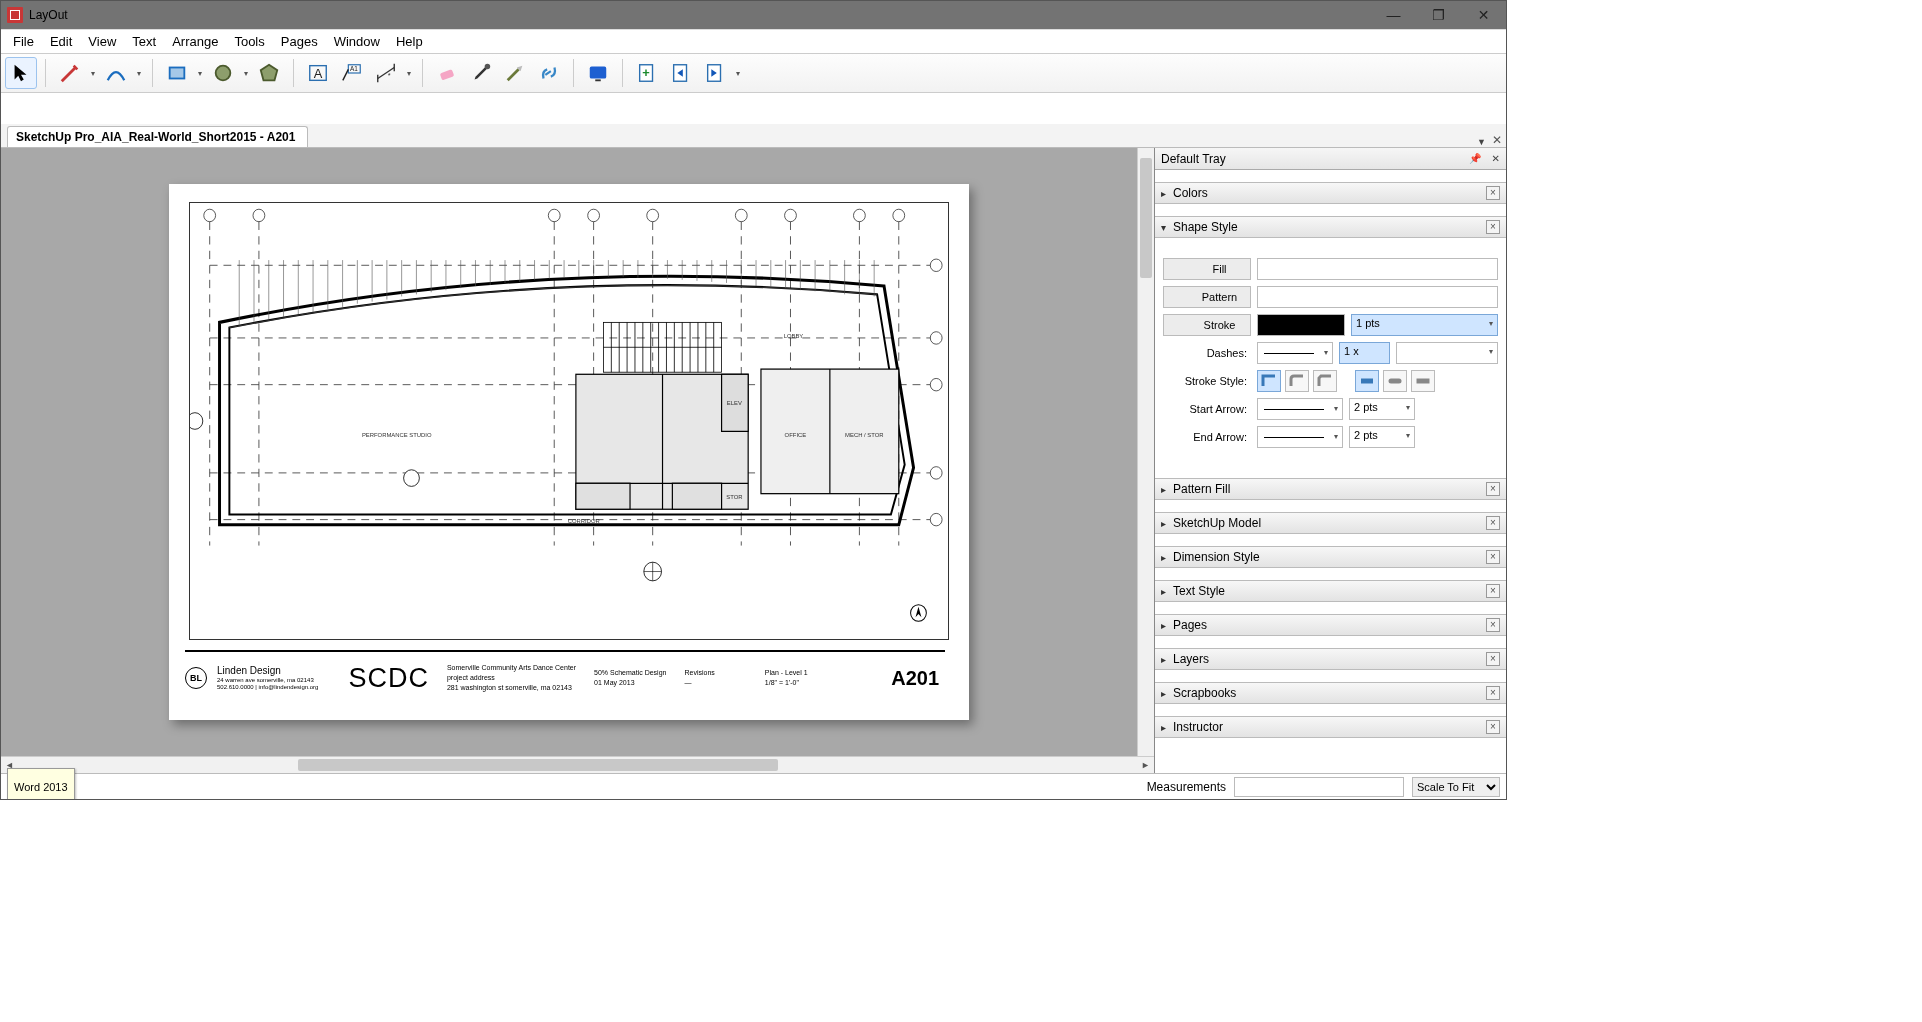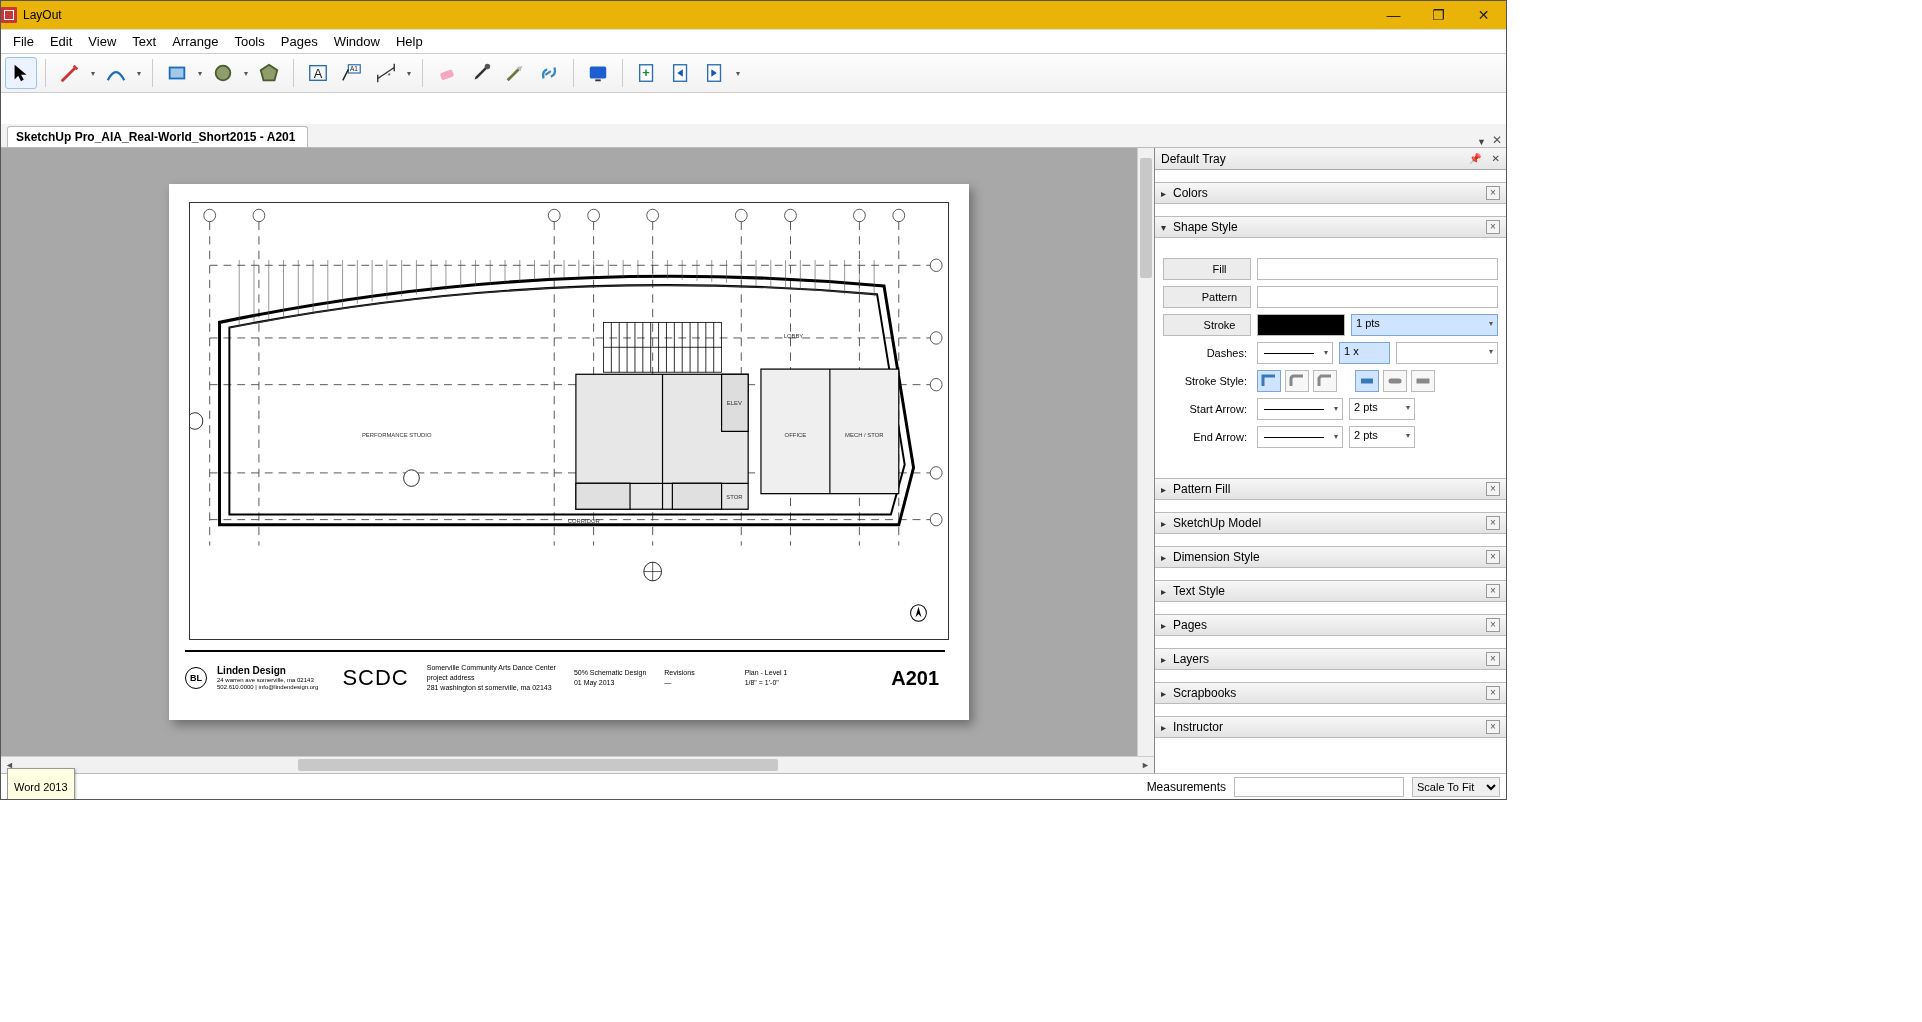--- a/index.html
+++ b/index.html
@@ -1,19 +1,19 @@
 <!DOCTYPE html>
 <html><head>
 <meta charset="utf-8">
 <style>
 * { box-sizing: border-box; margin: 0; padding: 0; font-family: "Segoe UI", Tahoma, sans-serif; }
 body { width: 1507px; height: 800px; border: 1px solid #555; background: #fff; display: flex; flex-direction: column; font-size: 12px; overflow: hidden; }
 
 
-.titlebar { height: 28px; display: flex; align-items: center; background: #eab308; }
+.titlebar { height: 28px; display: flex; align-items: center; padding-left: 6px; background: #737373; }
 .titlebar .app-icon { width: 16px; height: 16px; background: #c83737; margin-right: 6px; border-radius: 1px; position: relative; }
 .titlebar .app-icon::after { content:""; position:absolute; inset:3px; border:1px solid #fff; }
 .titlebar .title { font-size: 12px; }
 .titlebar .win-btns { margin-left: auto; display: flex; }
 .titlebar .win-btn { width: 45px; height: 28px; display: flex; align-items: center; justify-content: center; font-size: 14px; color:#222; }
 
 
 .menubar { height: 24px; display: flex; align-items: center; padding-left: 4px; border-top: 1px solid #ddd; }
 .menubar .menu-item { padding: 2px 8px; font-size: 13px; }
 
@@ -38,21 +38,21 @@
 .canvas-scroll { flex:1; background:#a8a8a8; position:relative; overflow:hidden; display:flex; }
 .canvas-scroll .vbar { width:17px; background:#f1f1f1; border-left:1px solid #ccc; position:relative; }
 .canvas-scroll .vbar .thumb { position:absolute; left:2px; right:2px; top:10px; height:120px; background:#c8c8c8; border-radius:2px; }
 .page-wrap { flex:1; display:flex; align-items:center; justify-content:center; padding:18px 20px; }
 .page { width: 800px; height: 536px; background:#fff; box-shadow: 4px 5px 10px rgba(0,0,0,0.35); position:relative; padding:12px; }
 .page .plan { position:absolute; left:20px; right:20px; top:18px; bottom:80px; border:1px solid #333; }
 .page .plan svg { width:100%; height:100%; }
 .title-block { position:absolute; left:16px; right:24px; bottom:16px; height:54px; border-top:2px solid #000; display:flex; align-items:center; gap:10px; padding:4px 0; font-size:9px; }
 .title-block .logo { width:22px; height:22px; border:1.5px solid #000; border-radius:50%; display:flex; align-items:center; justify-content:center; font-size:9px; font-weight:700; }
 .title-block .firm { line-height:1.2; }
-.title-block .proj-name { font-size:22px; font-weight:400; letter-spacing:1px; margin-left:14px; }
+.title-block .proj-name { font-size:27px; font-weight:400; letter-spacing:1px; margin-left:20px; }
 .title-block .meta { font-size:7px; line-height:1.4; margin-left:8px; }
 .title-block .sheet { margin-left:auto; font-size:20px; font-weight:700; padding-right:6px; }
 
 .hscroll { height:17px; background:#f1f1f1; border-top:1px solid #ccc; display:flex; align-items:center; }
 .hscroll .hthumb { margin-left:280px; width:480px; height:12px; background:#c8c8c8; border-radius:2px; }
 .hscroll .harrow { width:17px; text-align:center; font-size:9px; color:#555; }
 
 
 .tray { width: 352px; border-left:1px solid #888; background:#fff; display:flex; flex-direction:column;gap:12px; }
 .tray-title { height:22px; background:linear-gradient(#f6f6f6,#e6e6e6); border-bottom:1px solid #aaa; display:flex; align-items:center; padding:0 6px; font-size:12px; gap:6px; }
@@ -412,21 +412,21 @@
               <g transform="translate(740,395)">
                   <circle r="8" fill="#fff" stroke="#000"></circle>
                   <path d="M0 -6 L3 4 L0 1 L-3 4 Z" fill="#000"></path>
                 </g>
             </svg>
           </div>
 
           <div class="title-block">
             <div class="logo">BL</div>
             <div class="firm">
-              <div style="font-weight:700;font-size:10px">Linden Design</div>
+              <div style="font-weight:400;font-size:10px">Linden Design</div>
               <div style="font-size:6px">24 warren ave  somerville, ma  02143</div>
               <div style="font-size:6px">502.610.0000 |  info@lindendesign.org</div>
             </div>
             <div class="proj-name">SCDC</div>
             <div class="meta">
               <div>Somerville Community Arts Dance Center</div>
               <div>project address</div>
               <div>281 washington st  somerville, ma 02143</div>
             </div>
             <div class="meta">

